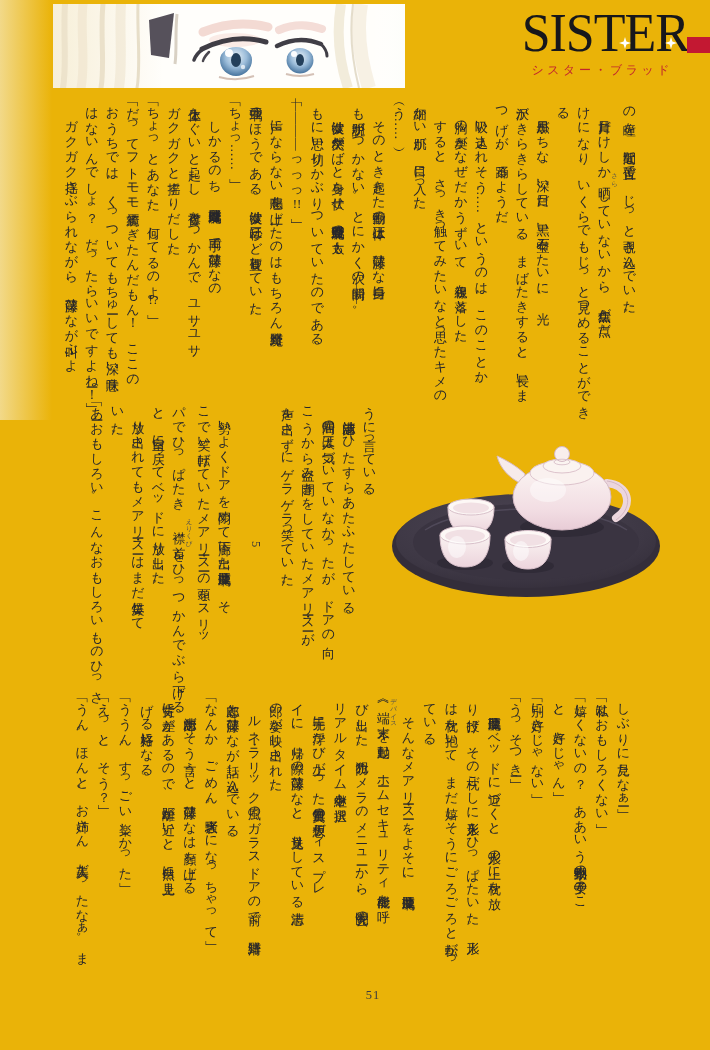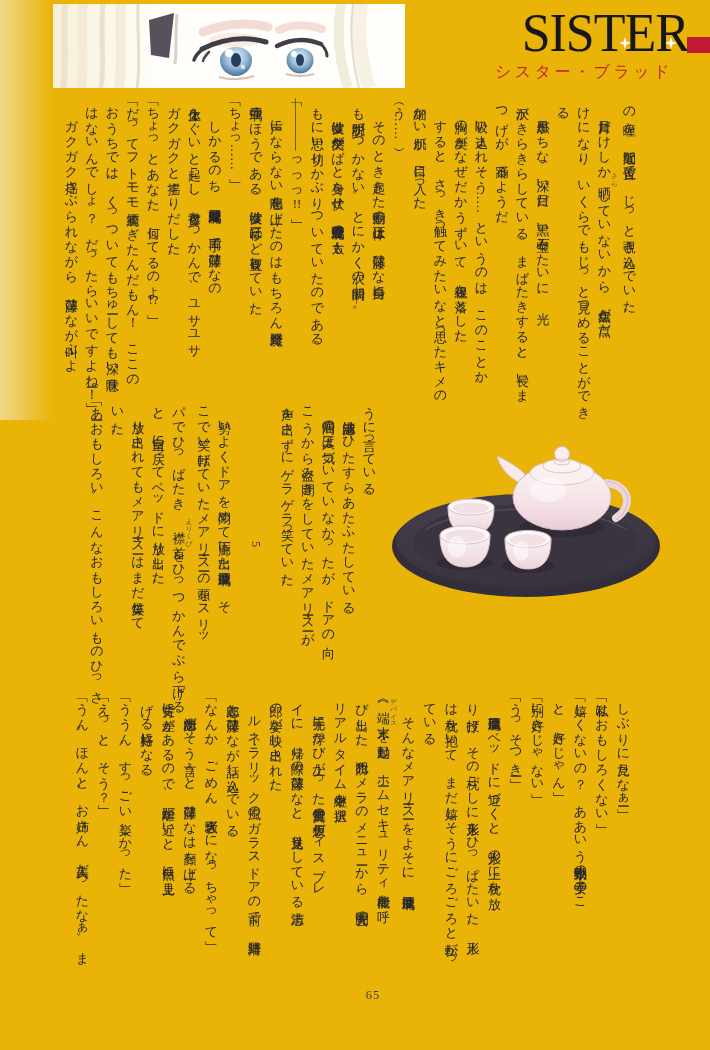--- a/index.html
+++ b/index.html
@@ -4,21 +4,21 @@
 <style>
   html,body{margin:0;padding:0;background:#ffffff;}
   .page{position:relative;width:710px;height:1050px;background:#eab308;overflow:hidden;
         font-family:"Liberation Serif","DejaVu Serif",serif;color:#26262b;}
   .cream-edge{position:absolute;left:0;top:0;width:52px;height:420px;pointer-events:none;
         background:linear-gradient(to right, rgba(246,237,206,.65), rgba(246,237,206,0));}
   
   .banner-art{position:absolute;left:50px;top:4px;width:358px;height:84px;}
   .logo-title{position:absolute;top:6px;right:21px;font-size:52px;line-height:1;
         letter-spacing:-1px;color:#17171b;transform:scaleY(1.04);transform-origin:top right;}
-  .logo-sub{position:absolute;top:62px;right:37px;font-size:16px;letter-spacing:3.5px;
+  .logo-sub{position:absolute;top:62px;right:37px;font-size:12px;letter-spacing:3.5px;
         color:#c2252e;font-family:"Liberation Serif",serif;}
   .accent-bar{position:absolute;top:37px;right:0;width:23px;height:16px;background:#c31832;}
   .sparkle{position:absolute;width:12px;height:12px;}
   .sparkle-e{top:37px;right:79px;}
   .sparkle-r{top:37px;right:33px;}
   
   .vblock{position:absolute;writing-mode:vertical-rl;text-orientation:mixed;
         font-size:13px;letter-spacing:.2px;color:#26262b;}
   .vblock .col{height:100%;line-height:20.5px;white-space:nowrap;}
   #block-top{top:98px;right:71px;height:294px;width:582px;}
@@ -237,15 +237,15 @@
       <ellipse cx="72" cy="112" rx="9" ry="11" fill="#ffffff" opacity=".5"></ellipse>
     </g>
     <g>
       <path d="M120,104 C120,126 129,134 143,134 C157,134 166,126 166,104 Z" fill="url(#cup)" stroke="#d8c0ca" stroke-width="1"></path>
       <ellipse cx="143" cy="104" rx="23" ry="8.5" fill="#fdf8f6" stroke="#d8c0ca" stroke-width="1"></ellipse>
       <ellipse cx="143" cy="105" rx="18" ry="6" fill="#f1e0e4"></ellipse>
       <ellipse cx="136" cy="116" rx="8" ry="10" fill="#ffffff" opacity=".5"></ellipse>
     </g>
   </svg>
 
-  <div class="page-number">65</div>
+  <div class="page-number">51</div>
 
 </div>
 
 </body></html>

